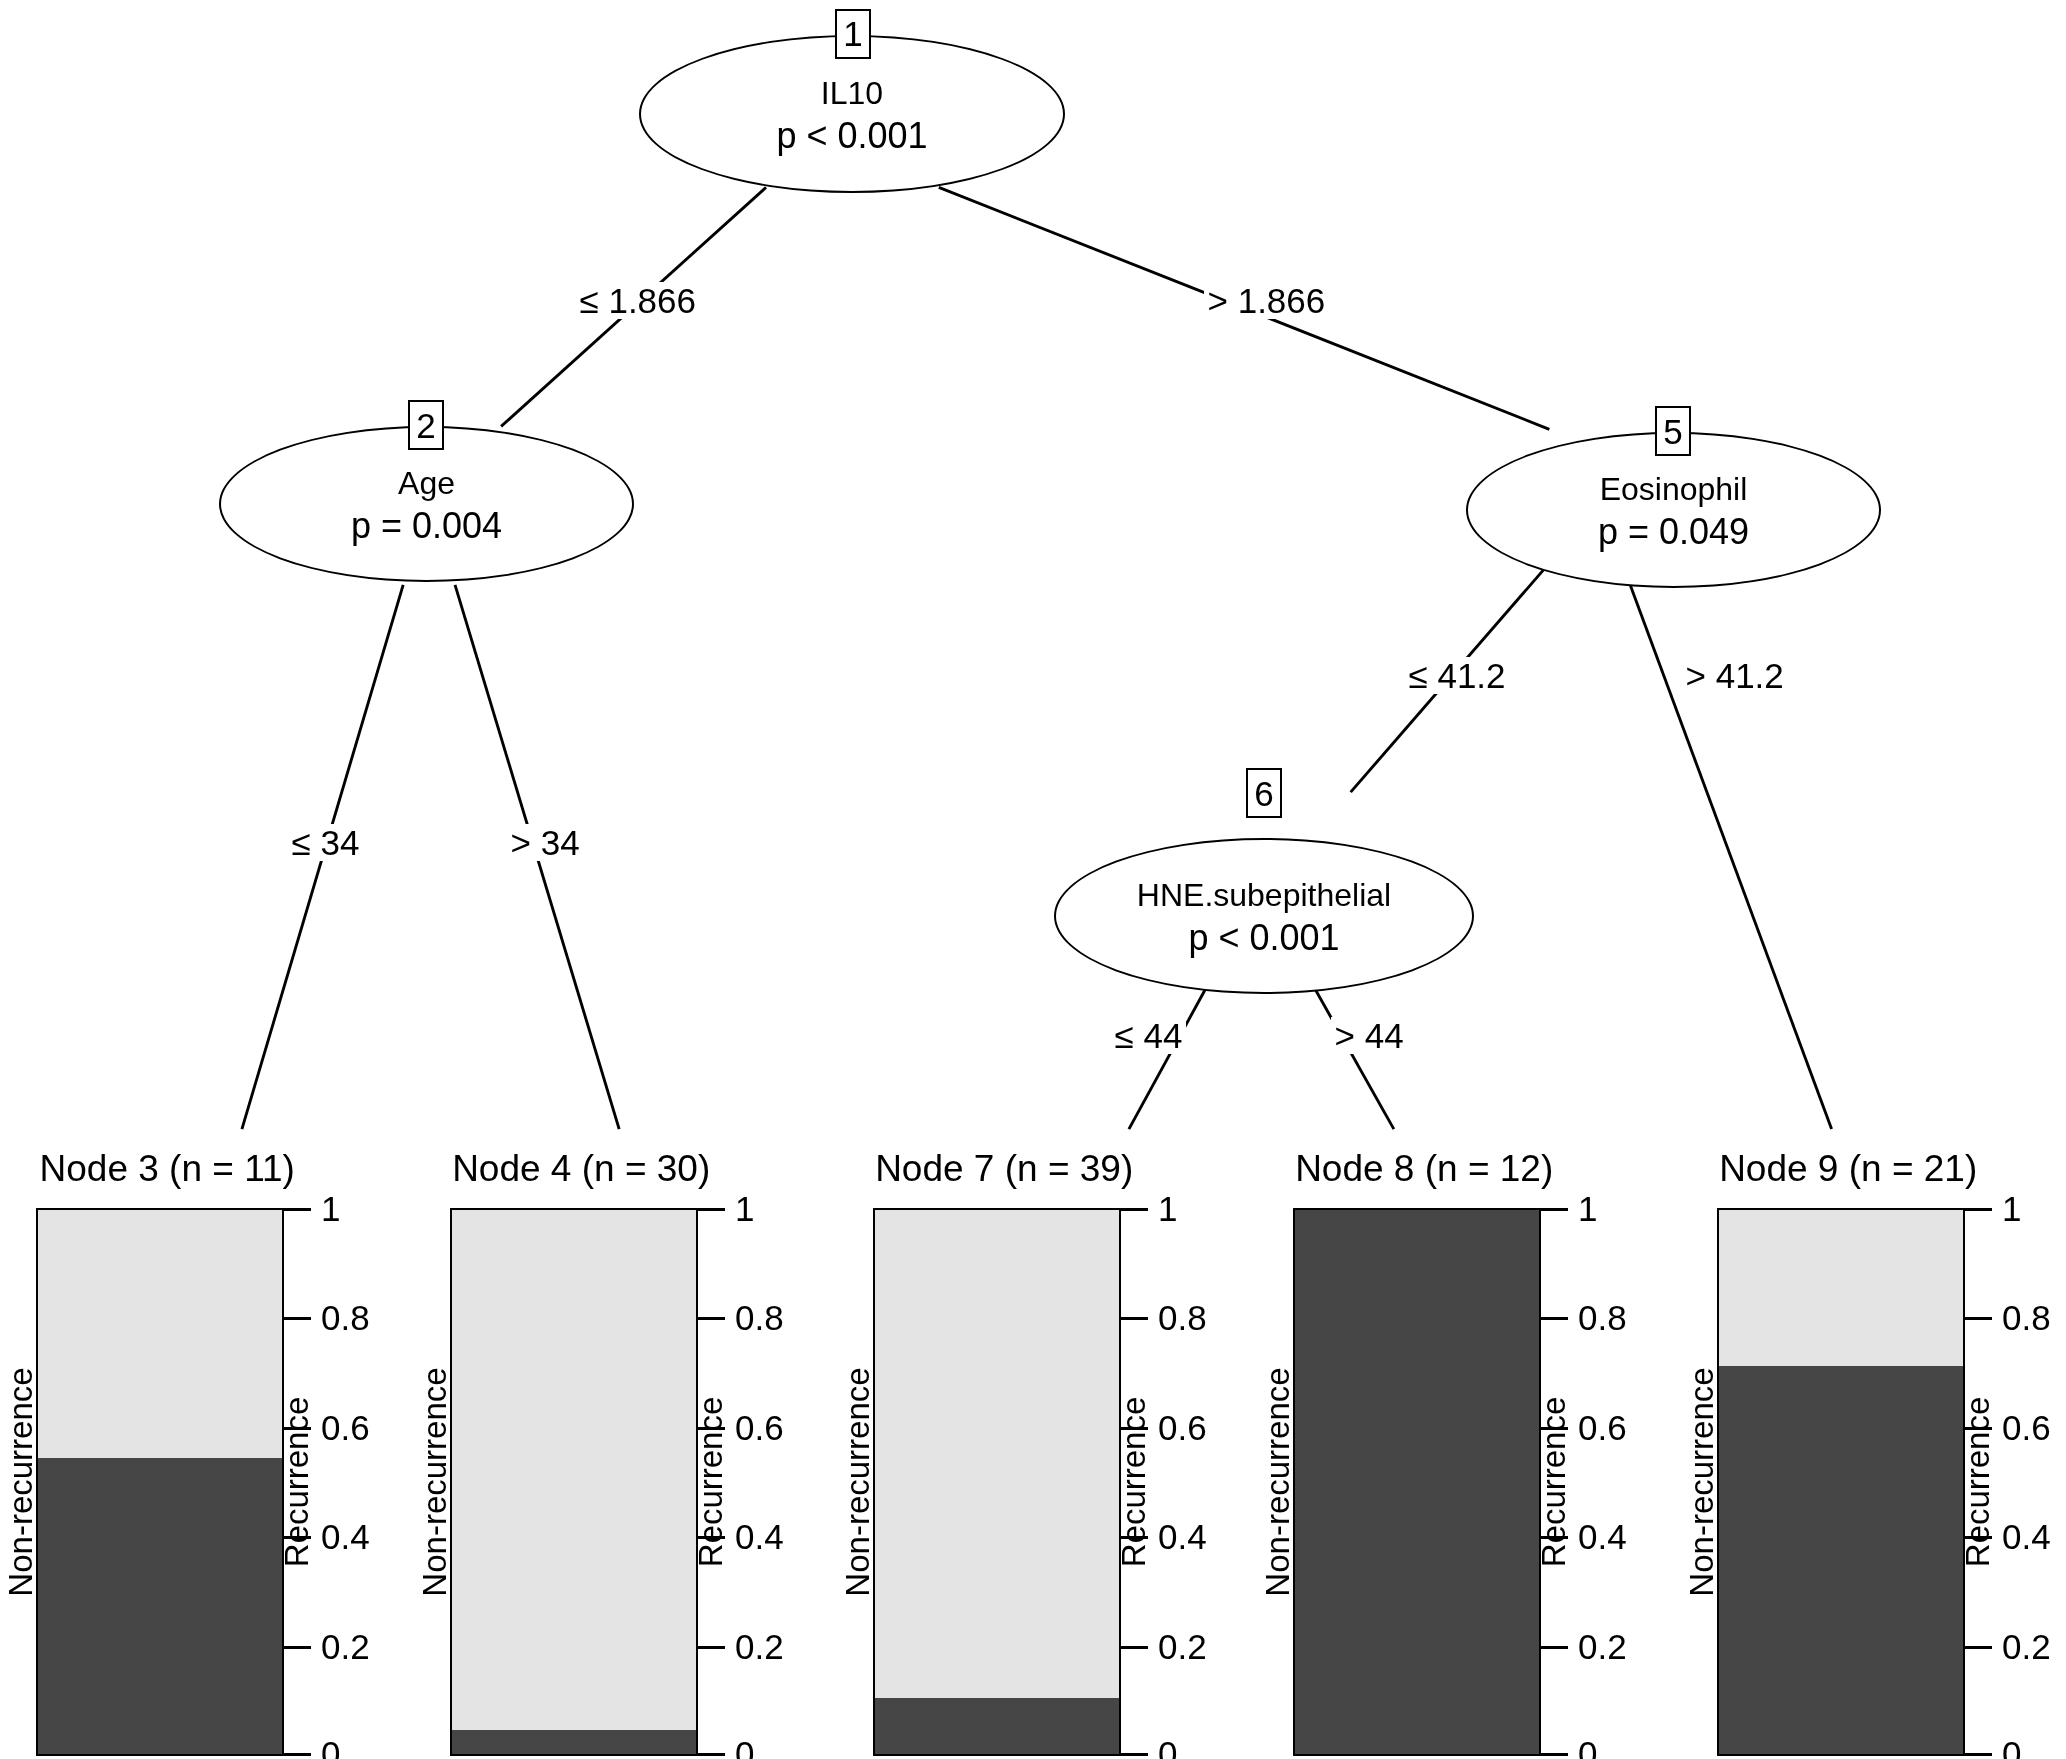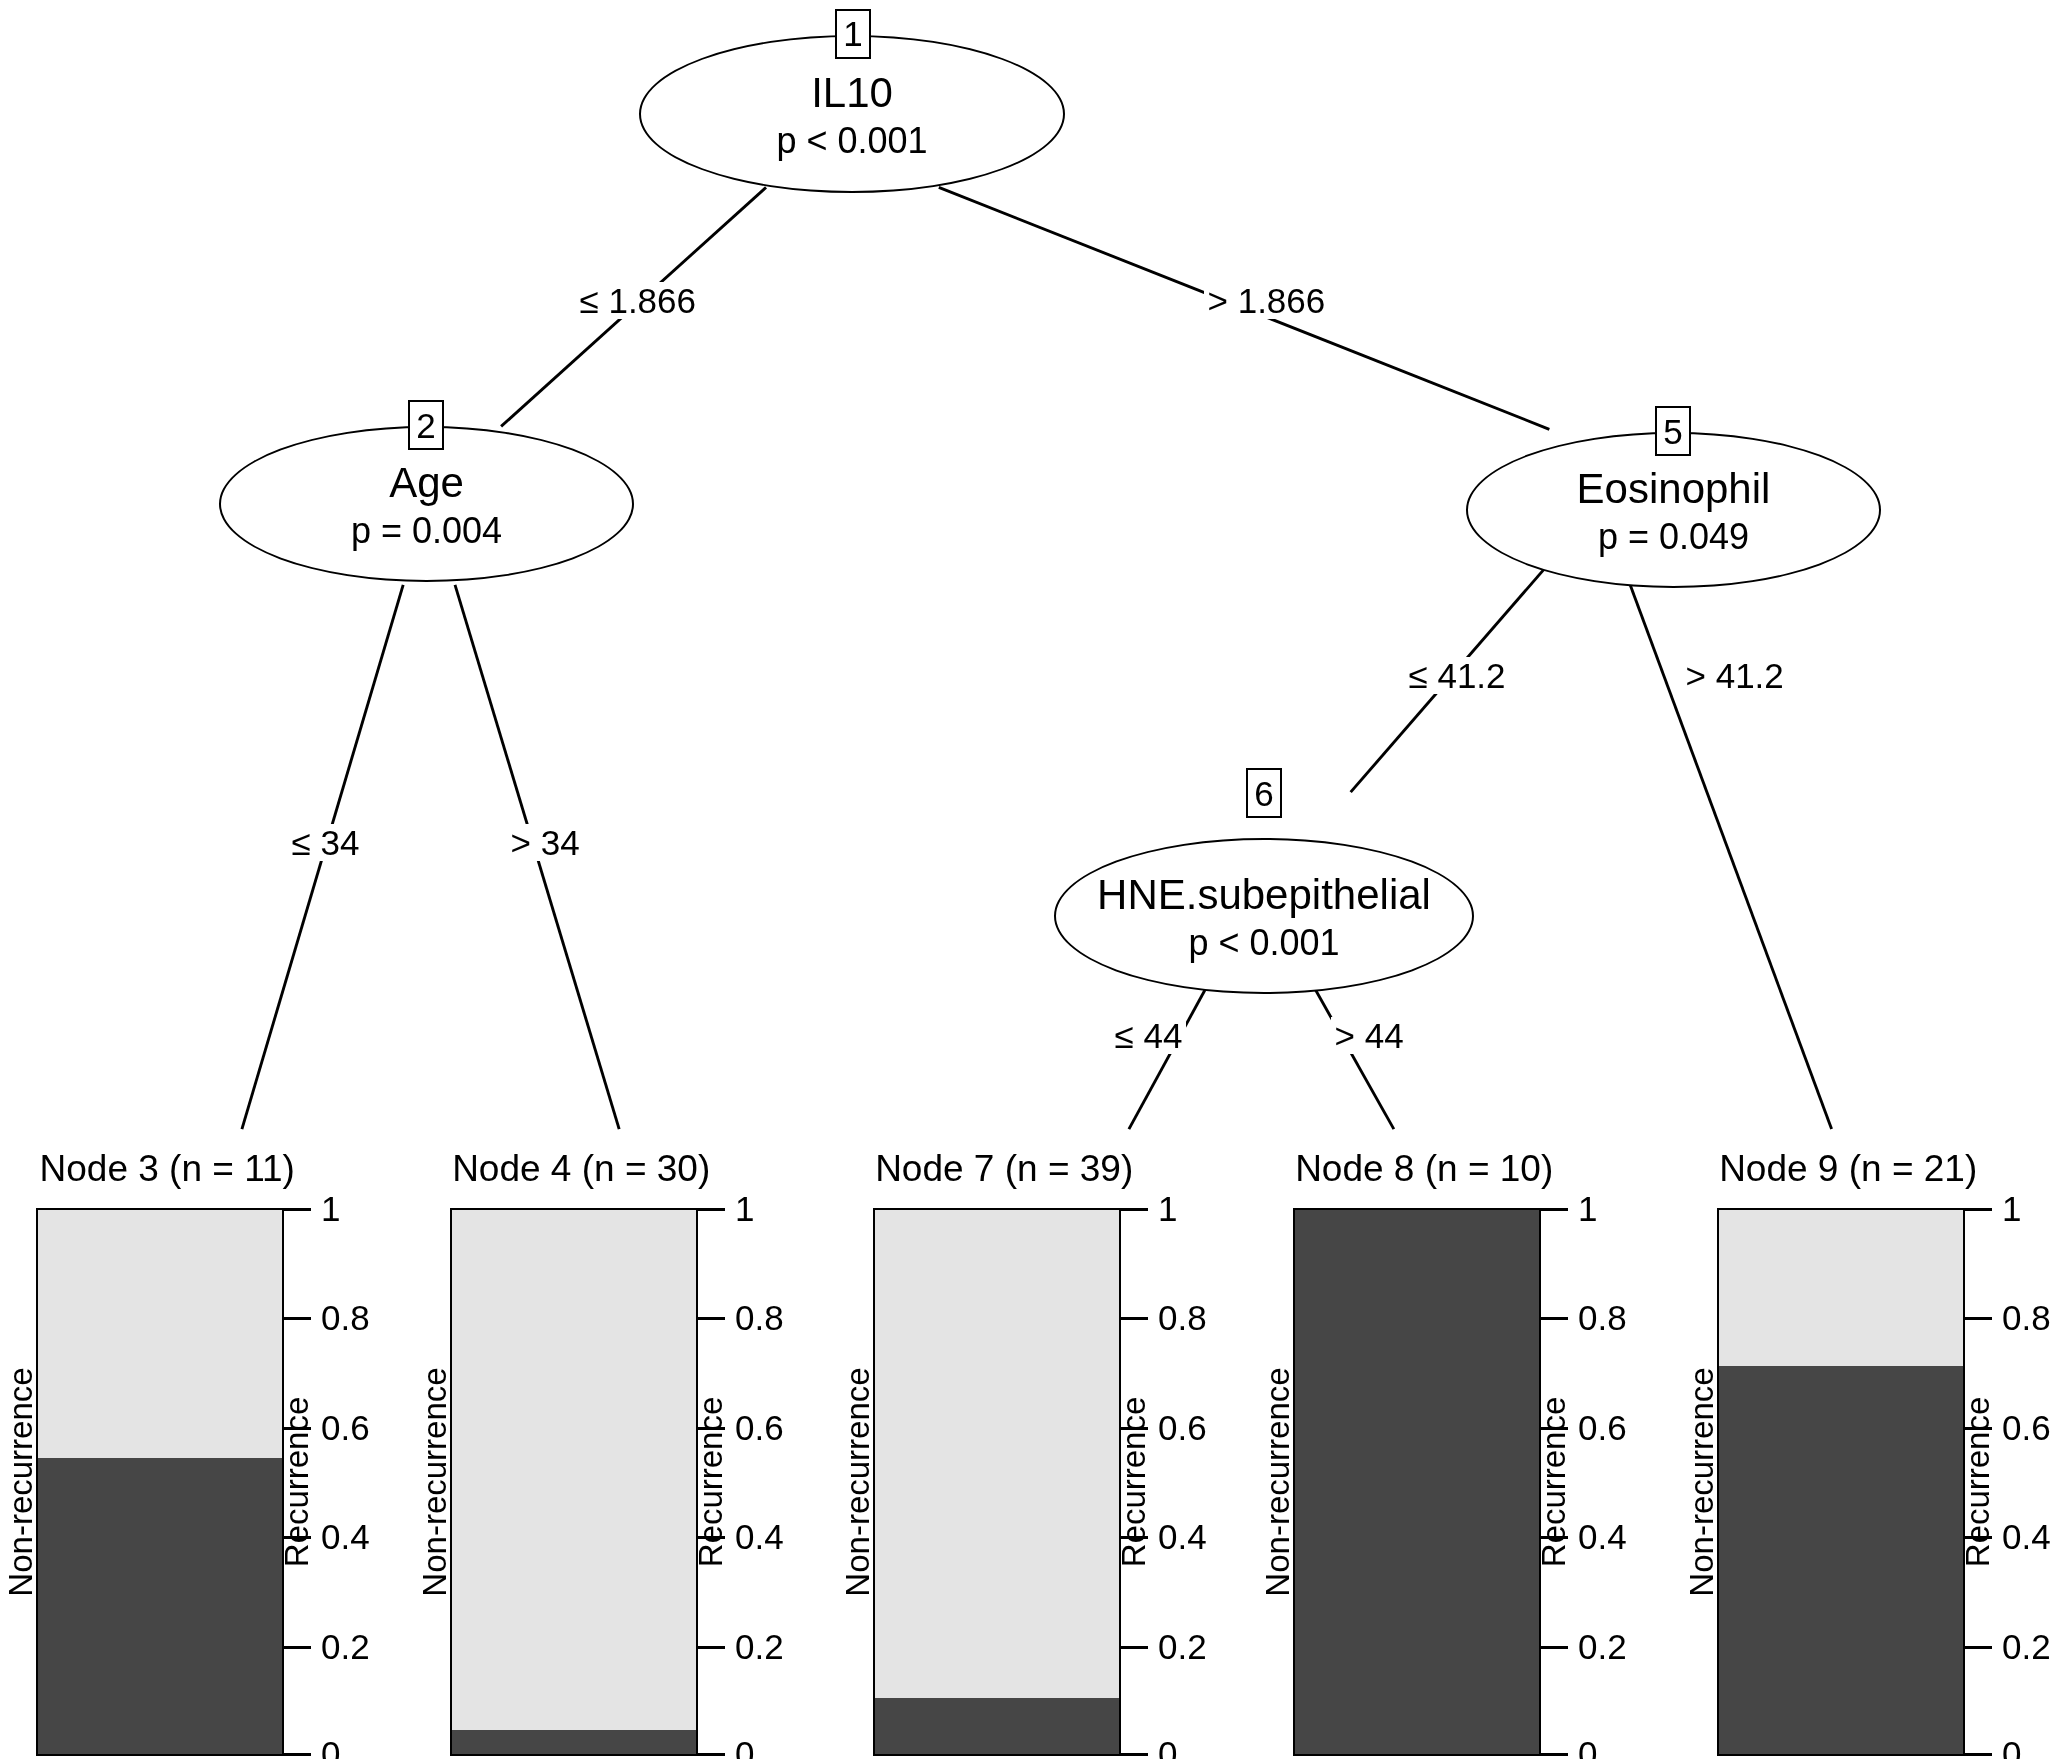--- a/index.html
+++ b/index.html
@@ -38,21 +38,21 @@
     box-sizing: border-box;
     border: 2.9px solid #000000;
     border-radius: 50%;
     background: #ffffff;
     display: flex;
     flex-direction: column;
     align-items: center;
     justify-content: center;
   }
   .inner-node .node-var {
-    font-size: 42px;
+    font-size: 32px;
     line-height: 1.02;
     white-space: nowrap;
     margin-top: 3.5px;
   }
   .inner-node .node-p {
     font-size: 36px;
     line-height: 1.02;
     white-space: nowrap;
     margin-top: 8px;
   }
@@ -302,21 +302,21 @@
         <div class="tick-label" style="top:328px;">0.4</div>
         <div class="tick" style="top:438px;"></div>
         <div class="tick-label" style="top:438px;">0.2</div>
         <div class="tick" style="top:545px;"></div>
         <div class="tick-label" style="top:545px;">0</div>
       </div>
     </div>
   </div>
 
   <div class="terminal" style="left:1257px; width:372px;">
-    <div class="terminal-title" style="left:-17.3px; width:369px;">Node 8 (n = 10)</div>
+    <div class="terminal-title" style="left:-17.3px; width:369px;">Node 8 (n = 12)</div>
     <div class="plot-area">
       <div class="axis-labels">
         <div class="axis-label non-recurrence" style="top:0; padding-bottom:271px;">Non-recurrence</div>
         <div class="axis-label recurrence" style="top:0; padding-top:276px;">Recurrence</div>
       </div>
       <div class="bar-box" style="left:36px; width:248px;">
         <div class="bar-fill" style="height:100%;"></div>
       </div>
       <div class="y-axis" style="left:283px;">
         <div class="tick" style="top:0px;"></div>

